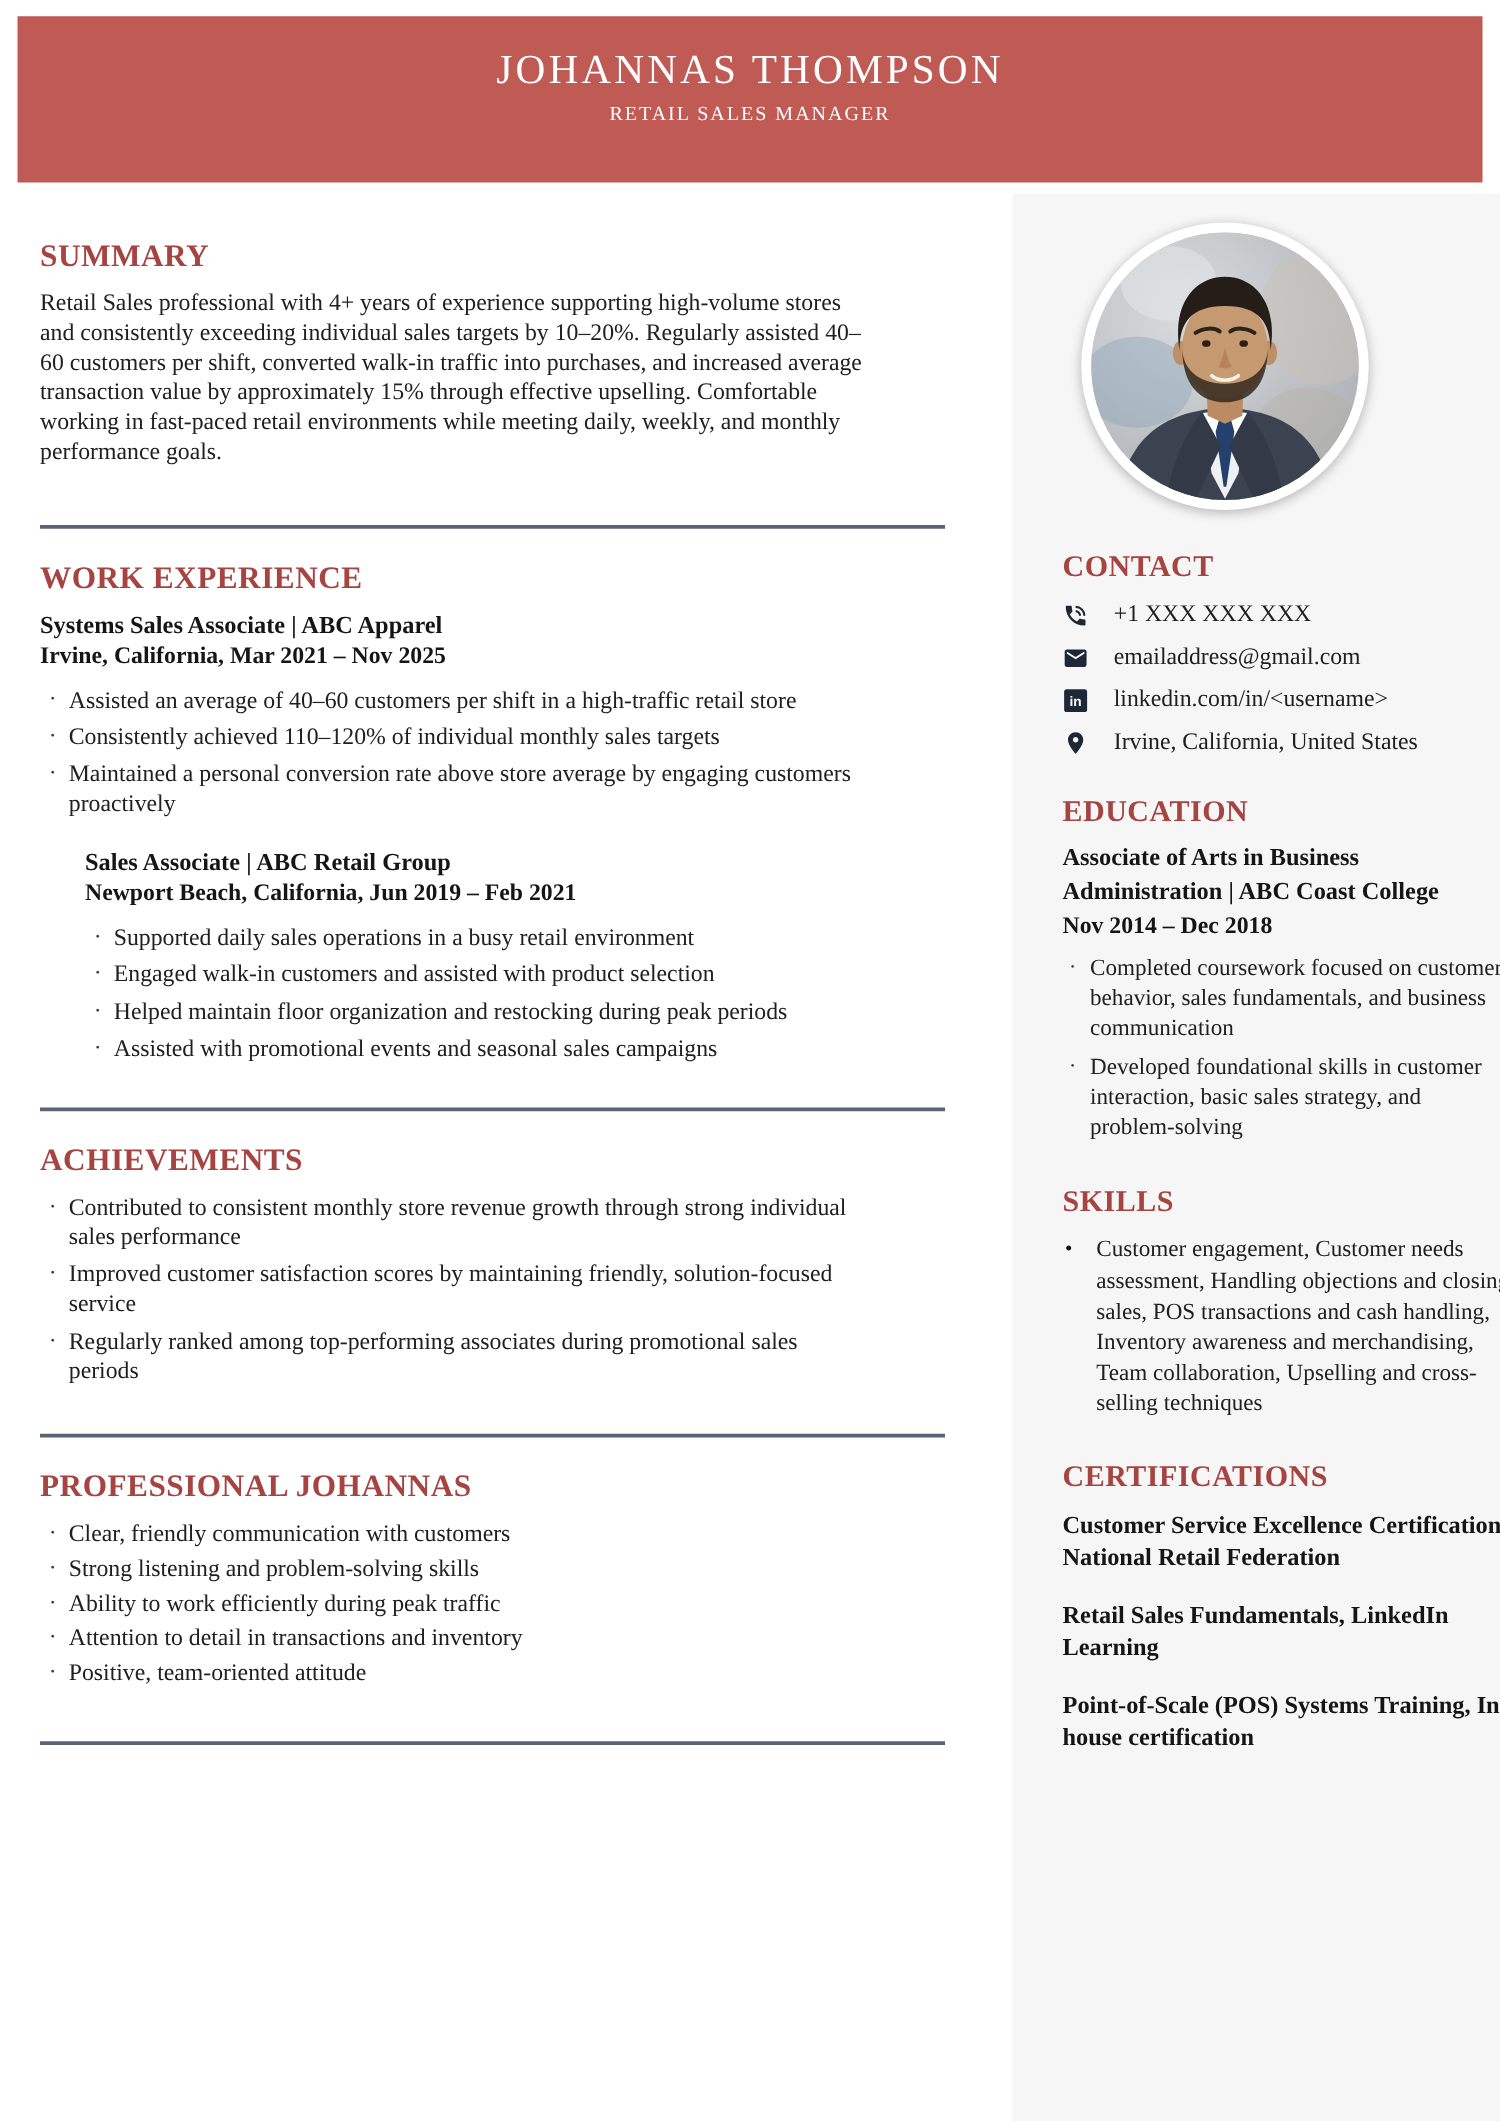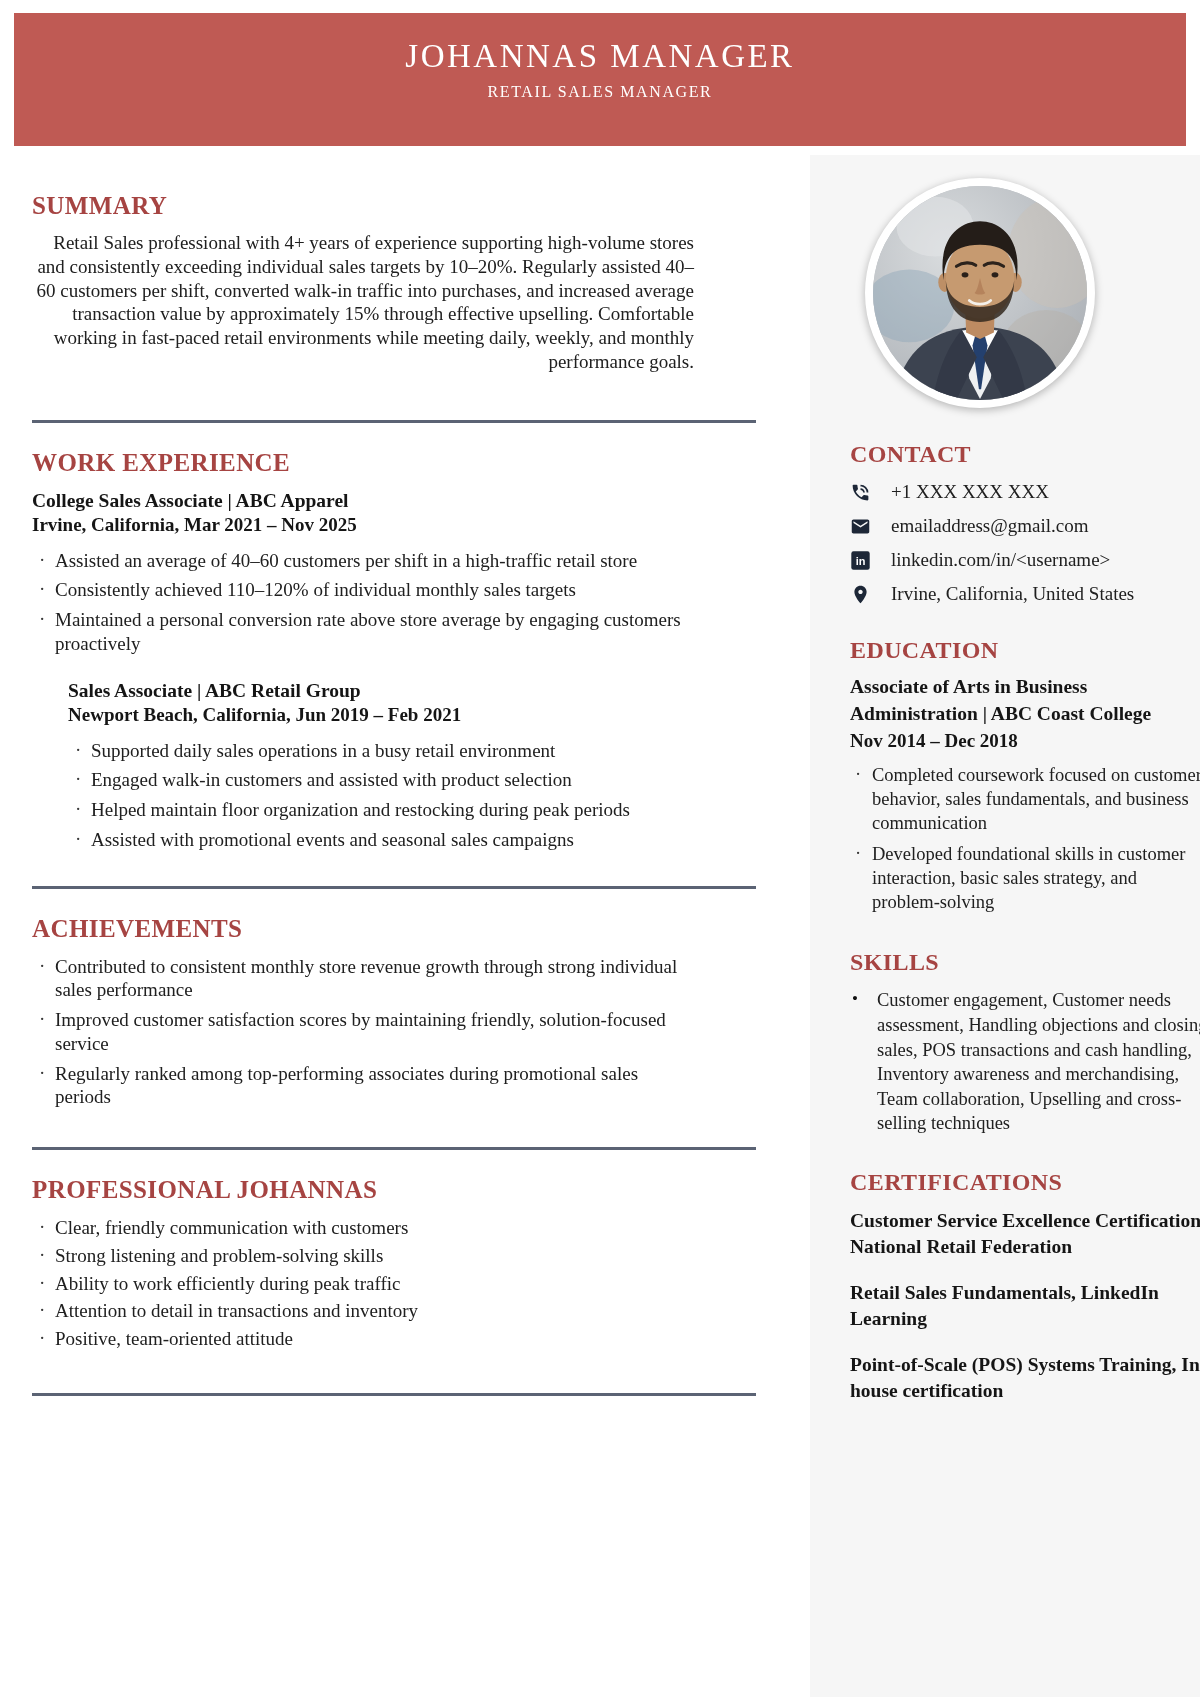--- a/index.html
+++ b/index.html
@@ -36,21 +36,21 @@
     margin-top:6px;font-size:16px;letter-spacing:1.6px;font-weight:400;text-align:center;
   }
 
   
   .main{position:absolute;left:32px;top:155px;width:724px;}
   .sec-heading{
     margin:0;font-size:25px;font-weight:700;color:var(--heading-red);
     letter-spacing:0.4px;line-height:1.2;
   }
   .summary-heading{margin-top:36px;}
-  .summary{width:662px;margin:10px 0 0;font-size:19px;line-height:1.25;text-align:right;}
+  .summary{width:662px;margin:10px 0 0;font-size:19px;line-height:1.25;}
   .divider{height:3px;background:var(--divider);margin-top:46px;}
   .work-heading{margin-top:25px;}
   .job{margin-top:10px;width:680px;}
   .job + .job{margin-top:22px;margin-left:36px;}
   .job-title{font-size:19.5px;font-weight:700;color:#151515;line-height:1.3;}
   .job-meta{font-size:19px;font-weight:700;color:#151515;line-height:1.3;}
   .blist{list-style:none;margin:11px 0 0;padding:0;font-size:19px;line-height:1.25;}
   .blist li{position:relative;padding-left:23px;margin-bottom:6px;max-width:655px;}
   .blist li::before{content:"·";position:absolute;left:7px;top:-1px;color:#3a3a3a;}
   .ach-heading{margin-top:25px;}
@@ -94,34 +94,34 @@
   .skills-list li::before{content:"•";position:absolute;left:2px;top:0px;font-size:17px;color:#111;}
   .cert-heading{margin-top:31px;}
   .cert-item{margin-top:11px;margin-bottom:19px;font-size:19.5px;font-weight:700;color:#151515;line-height:1.36;}
 </style>
 </head>
 <body>
 
 <div class="page">
 
   <header class="band">
-    <h1>JOHANNAS MANAGER</h1>
+    <h1>JOHANNAS THOMPSON</h1>
     <div class="subtitle">RETAIL SALES MANAGER</div>
   </header>
 
   <main class="main">
     <h2 class="sec-heading summary-heading">SUMMARY</h2>
     <p class="summary">Retail Sales professional with 4+ years of experience supporting high-volume stores and consistently exceeding individual sales targets by 10–20%. Regularly assisted 40–60 customers per shift, converted walk-in traffic into purchases, and increased average transaction value by approximately 15% through effective upselling. Comfortable working in fast-paced retail environments while meeting daily, weekly, and monthly performance goals.</p>
 
     <div class="divider"></div>
 
     <h2 class="sec-heading work-heading">WORK EXPERIENCE</h2>
 
     <section class="job">
-      <div class="job-title">College Sales Associate | ABC Apparel</div>
+      <div class="job-title">Systems Sales Associate | ABC Apparel</div>
       <div class="job-meta">Irvine, California, Mar 2021 – Nov 2025</div>
       <ul class="blist">
         <li>Assisted an average of 40–60 customers per shift in a high-traffic retail store</li>
         <li>Consistently achieved 110–120% of individual monthly sales targets</li>
         <li>Maintained a personal conversion rate above store average by engaging customers proactively</li>
       </ul>
     </section>
 
     <section class="job">
       <div class="job-title">Sales Associate | ABC Retail Group</div>

